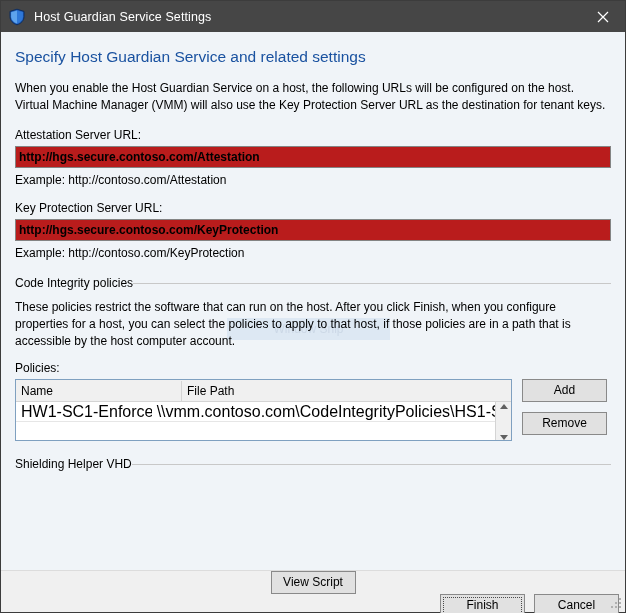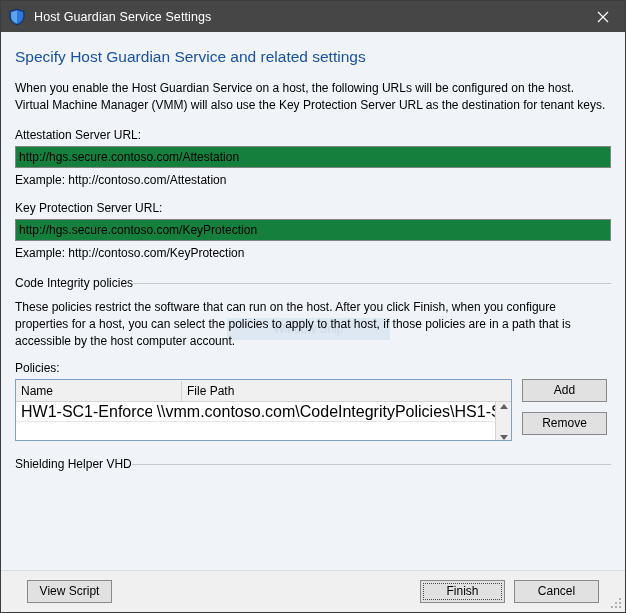--- a/index.html
+++ b/index.html
@@ -88,27 +88,28 @@
   .field-label {
     margin-top: 14px;
     margin-bottom: 4px;
     font-size: 12px;
   }
   .text-input {
     box-sizing: border-box;
     width: 100%;
     height: 22px;
     border: 1px solid #848484;
-    background: #15803d;
+    background: #b91c1c;
     font-family: "Liberation Sans", sans-serif;
     font-size: 12px;
     color: #000;
     padding: 0 3px;
     line-height: 20px;
     outline: none;
+    font-weight: bold;
   }
   .hint {
     margin-top: 5px;
     font-size: 12px;
   }
 
   
   .groupbox {
     margin-top: 16px;
   }
@@ -281,23 +282,24 @@
   }
 
   
   .footer {
     height: 42px;
     min-height: 42px;
     background: #f0f0f0;
     border-top: 1px solid #dcdcdc;
     display: flex;
     align-items: center;
-    padding: 0 26px;
+    padding: 0 6px;
     box-sizing: border-box;
     position: relative;
+    flex-direction: column;
   }
   .footer-right {
     margin-left: auto;
     display: flex;
     gap: 9px;
   }
   .grip {
     position: absolute;
     right: 2px;
     bottom: 2px;

